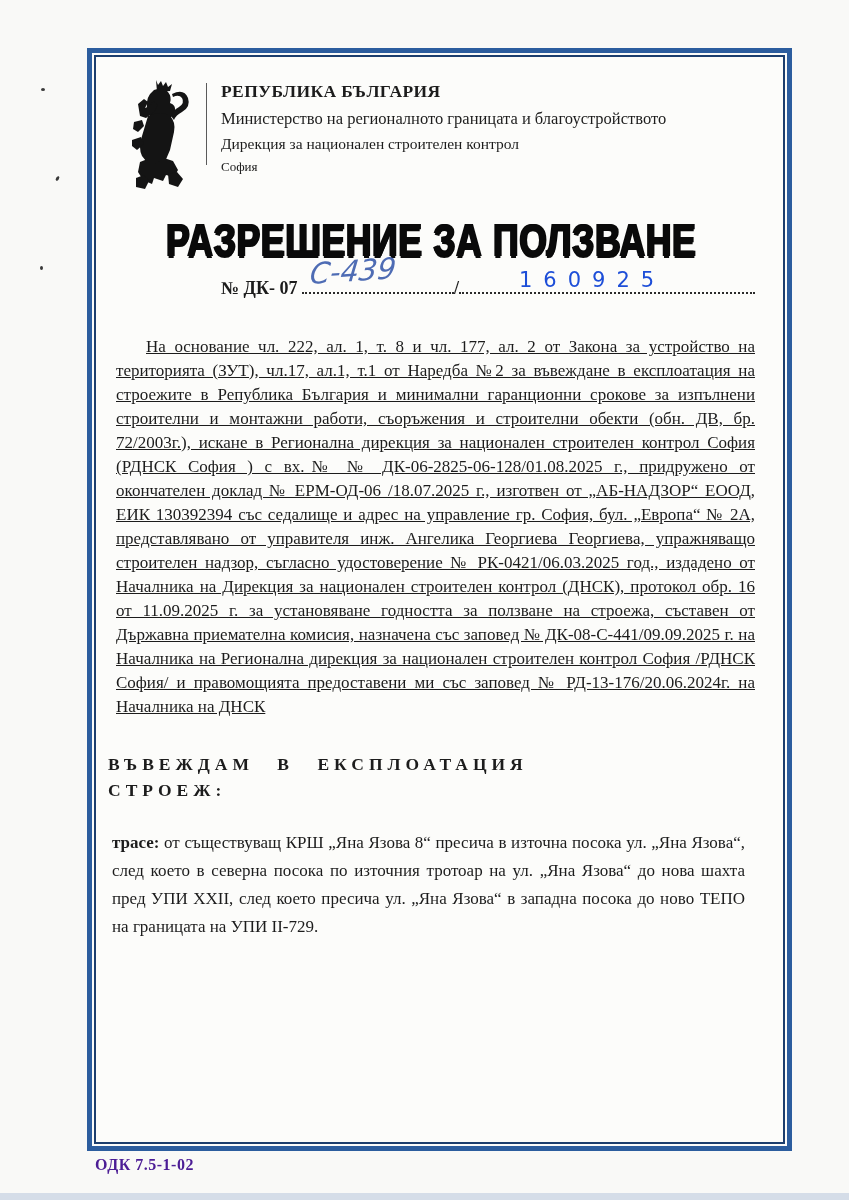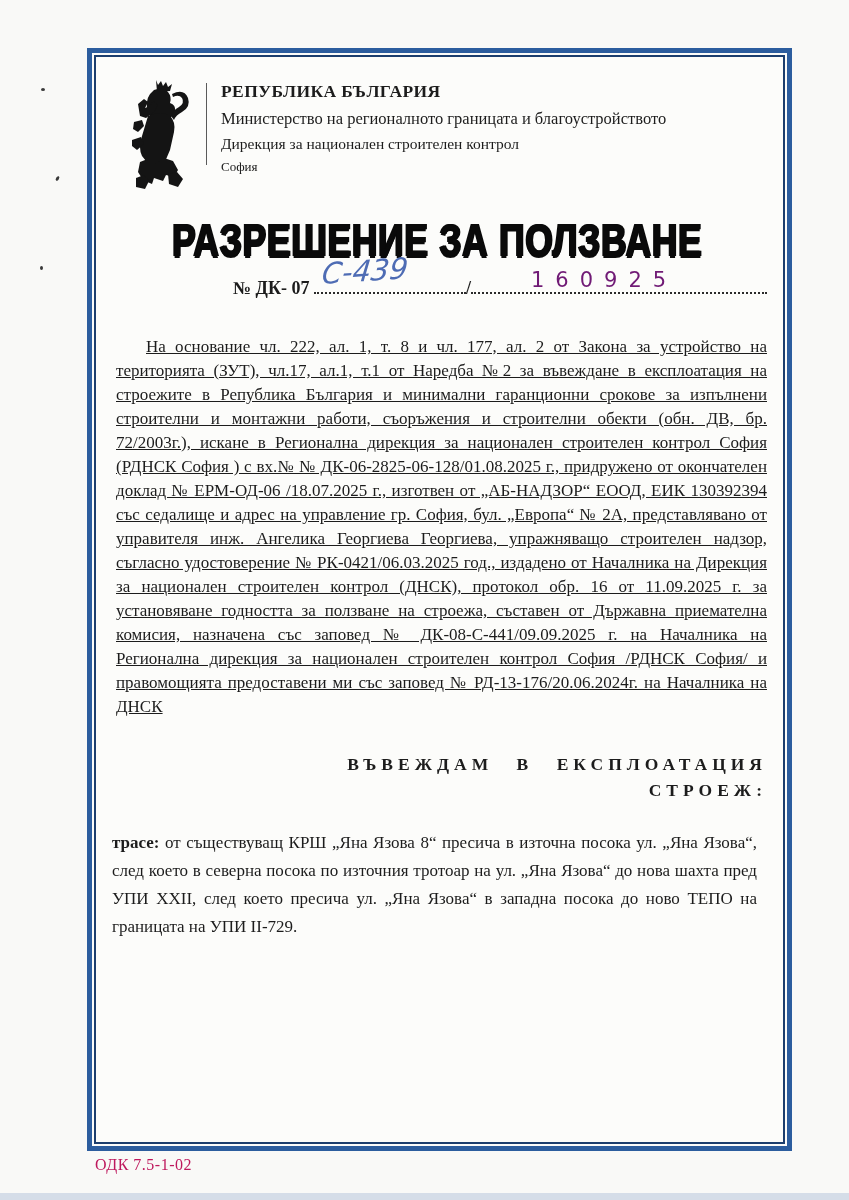--- a/index.html
+++ b/index.html
@@ -21,21 +21,21 @@
   .frame{
     position:absolute;left:87px;top:48px;width:705px;height:1103px;
     border:5px solid #2c5d9e;box-sizing:border-box;background:#fcfcfa;
   }
   .frame-inner{
     position:absolute;left:2px;top:2px;right:2px;bottom:2px;
     border:2px solid #1c3e6e;
   }
   .content{
     position:absolute;left:0;top:0;right:0;bottom:0;
-    padding:20px 16px 0 12px;box-sizing:border-box;
+    padding:20px 28px 0 12px;box-sizing:border-box;
     color:#1c1c1c;
   }
   
   .header{display:flex;align-items:flex-start;margin-left:20px;}
   .emblem{width:66px;height:118px;flex:0 0 auto;}
   .header-divider{
     width:1px;height:82px;background:#5a5a5a;
     margin:6px 14px 0 12px;flex:0 0 auto;
   }
   .header-text{padding-top:4px;}
@@ -69,48 +69,48 @@
   .leader-2{width:296px;}
   .handwritten{
     position:absolute;left:8px;top:-24px;
     font-family:"DejaVu Sans", sans-serif;font-style:italic;font-weight:normal;
     font-size:29px;color:#4e6cb4;
     transform:rotate(-4deg) skewX(-10deg);white-space:nowrap;
   }
   .stamp-date{
     position:absolute;left:60px;top:-10px;
     font-family:"DejaVu Sans", sans-serif;font-weight:normal;
-    font-size:21px;color:#701a75;letter-spacing:11px;white-space:nowrap;
+    font-size:21px;color:#1d4ed8;letter-spacing:11px;white-space:nowrap;
   }
   
   .legal-paragraph{
     margin:36px 0 0 8px;
     font-size:17px;line-height:24px;text-align:justify;
     text-indent:30px;
     text-decoration:underline;
   }
   .decree{
-    margin-top:32px;text-align:right;font-weight:bold;
+    margin-top:32px;text-align:left;font-weight:bold;
     font-size:17.5px;line-height:26px;
     letter-spacing:5px;word-spacing:14px;
   }
   .construction-name{
     margin:28px 4px 0 4px;
     font-weight:bold;font-size:17px;line-height:28px;
     text-align:center;
   }
   .route-paragraph{
     margin:26px 10px 0 4px;
     font-size:17px;line-height:28px;text-align:justify;
   }
   .route-label{font-weight:bold;}
   
   .form-code{
     position:absolute;left:95px;top:1156px;
-    font-size:16px;font-weight:normal;letter-spacing:.5px;color:#be185d;
+    font-size:16px;font-weight:bold;letter-spacing:.5px;color:#4c1d95;
   }
 </style>
 </head>
 <body>
 
 <div class="page">
 
   <div class="speck" style="left:41px;top:88px;width:4px;height:3px;"></div>
   <div class="speck" style="left:56px;top:176px;width:3px;height:5px;transform:rotate(30deg);"></div>
   <div class="speck" style="left:40px;top:266px;width:3px;height:4px;"></div>

